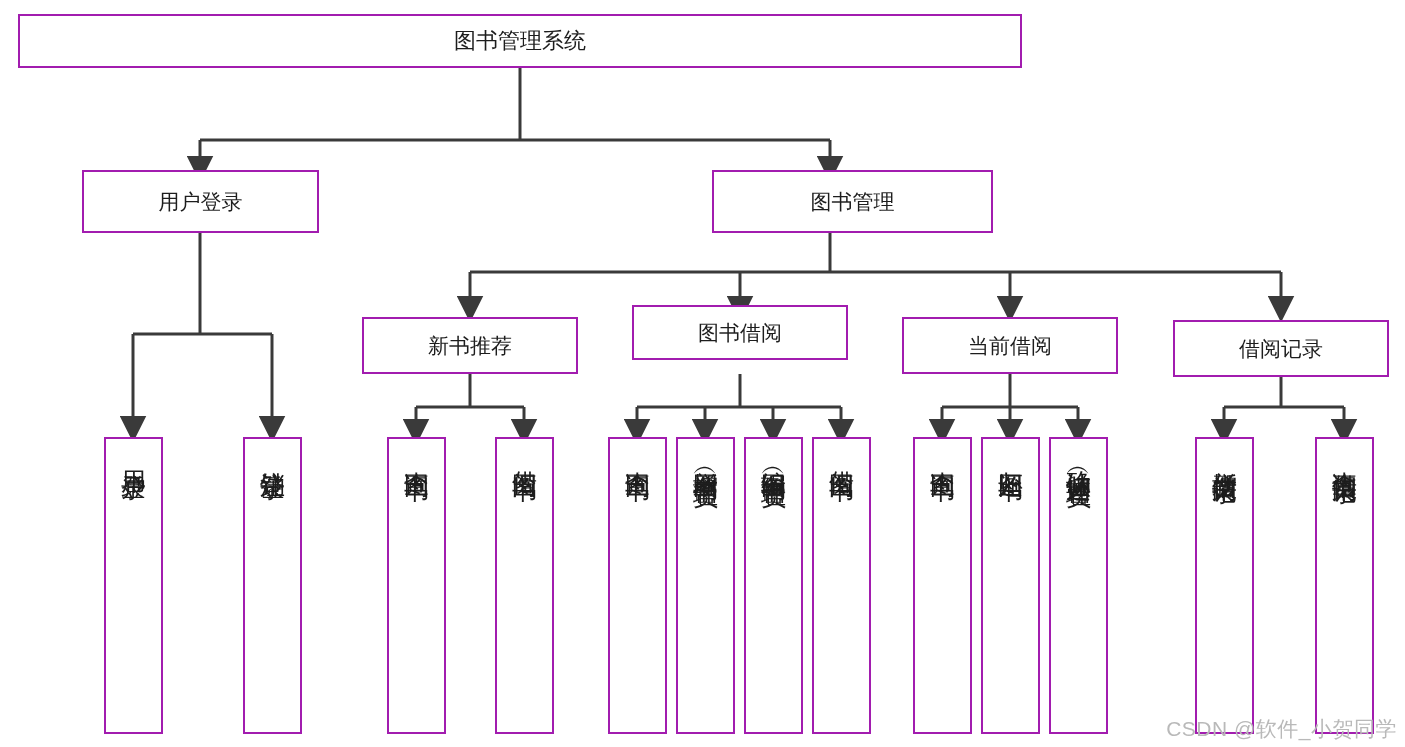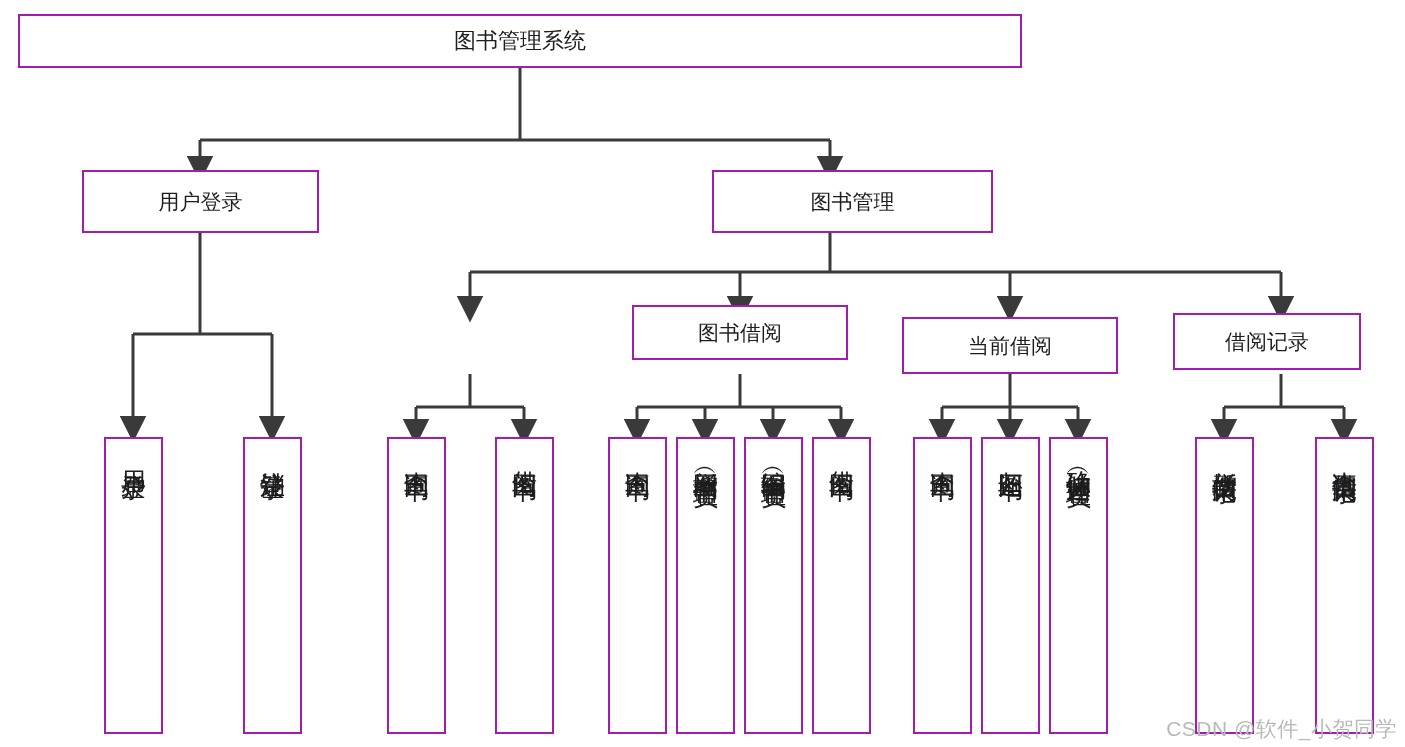--- a/index.html
+++ b/index.html
@@ -129,27 +129,30 @@
     <span class="node-label">图书管理系统</span>
   </div>
 
   <div class="node h-node" style="left:82px; top:170px; width:237px; height:63px;">
     <span class="node-label">用户登录</span>
   </div>
   <div class="node h-node" style="left:712px; top:170px; width:281px; height:63px;">
     <span class="node-label">图书管理</span>
   </div>
 
+  <div class="node h-node" style="left:362px; top:317px; width:216px; height:57px;">
+    <span class="node-label">新书推荐</span>
+  </div>
   <div class="node h-node" style="left:632px; top:305px; width:216px; height:55px;">
     <span class="node-label">图书借阅</span>
   </div>
   <div class="node h-node" style="left:902px; top:317px; width:216px; height:57px;">
     <span class="node-label">当前借阅</span>
   </div>
-  <div class="node h-node" style="left:1173px; top:313px; width:188px; height:57px;">
+  <div class="node h-node" style="left:1173px; top:320px; width:216px; height:57px;">
     <span class="node-label">借阅记录</span>
   </div>
 
   <div class="node leaf" style="left:104px; top:437px; width:59px; height:297px;">
     <span class="node-label">用户登录</span>
   </div>
   <div class="node leaf" style="left:243px; top:437px; width:59px; height:297px;">
     <span class="node-label">注销登录</span>
   </div>
 

